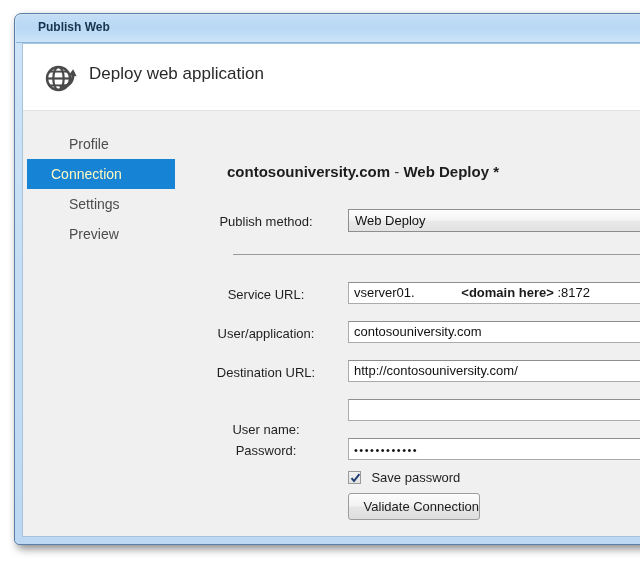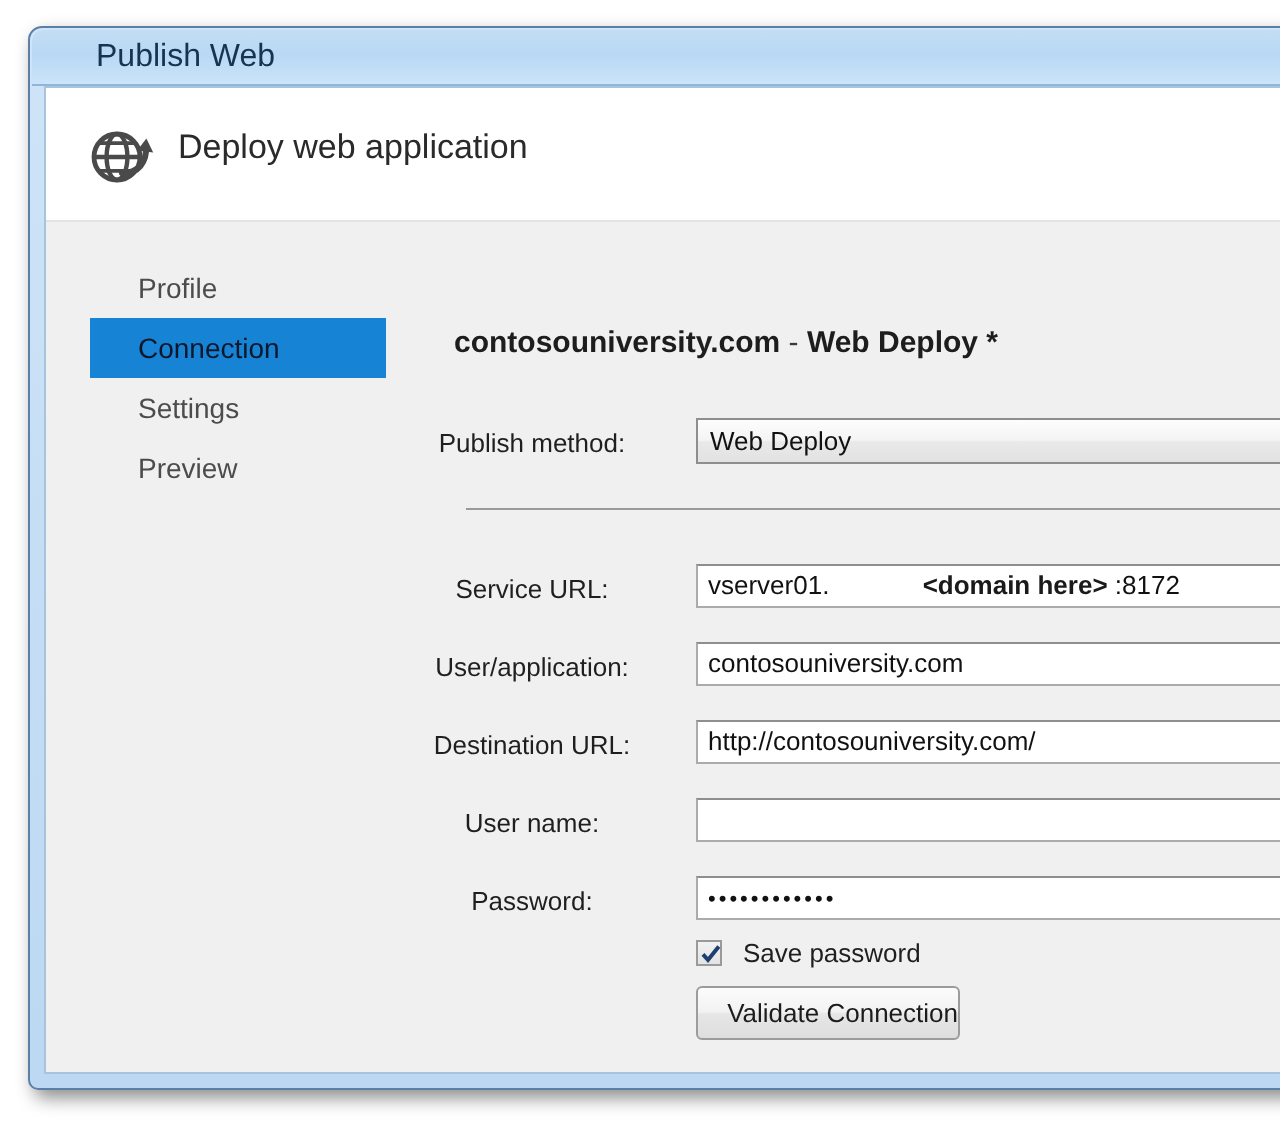--- a/index.html
+++ b/index.html
@@ -40,25 +40,26 @@
     top: 1px;
     right: 0;
     height: 28px;
     border-radius: 6px 6px 0 0;
     background: linear-gradient(to bottom, #c3ddf5 0%, #b9d8f4 45%, #bcdaf5 55%, #cbe4f9 100%);
     border-bottom: 1px solid #8fb5d8;
     box-sizing: border-box;
   }
   #titlebar-text {
     position: absolute;
-    left: 32px;
+    left: 22px;
     top: 5px;
-    font-size: 16px;
+    font-size: 12px;
     color: #16344f;
     white-space: nowrap;
+    font-weight: bold;
   }
 
   
   #client {
     position: absolute;
     left: 7px;
     top: 29px;
     right: 0;
     bottom: 7px;
     background: #f0f0f0;
@@ -107,23 +108,23 @@
     width: 148px;
     height: 30px;
     line-height: 30px;
     font-size: 14px;
     color: #4c4c4c;
     padding-left: 24px;
     box-sizing: border-box;
     white-space: nowrap;
   }
   .nav-item.selected {
-    left: 22px;
+    left: 4px;
     background: #1683d5;
-    color: #0f172a;
+    color: #fef9c3;
   }
   .nav-arrow {
     position: absolute;
     left: 170px;
     width: 0;
     height: 0;
     border-top: 15px solid transparent;
     border-bottom: 15px solid transparent;
     border-left: 11px solid #1683d5;
   }
@@ -312,21 +313,21 @@
         <div class="row-label" style="left:-2px; top:215px;">User/application:</div>
         <div class="textbox" style="left:155px; top:210px; width:485px;">
           <span>contosouniversity.com</span>
         </div>
 
         <div class="row-label" style="left:-2px; top:254px;">Destination URL:</div>
         <div class="textbox" style="left:155px; top:249px; width:485px;">
           <span>http://contosouniversity.com/</span>
         </div>
 
-        <div class="row-label" style="left:-2px; top:293px;">User name:</div>
+        <div class="row-label" style="left:-2px; top:311px;">User name:</div>
         <div class="textbox" style="left:155px; top:288px; width:485px;">
           <span></span>
         </div>
 
         <div class="row-label" style="left:-2px; top:332px;">Password:</div>
         <div class="textbox" style="left:155px; top:327px; width:485px; letter-spacing:1.5px; font-size:11px; line-height:22px;">
           <span>••••••••••••</span>
         </div>
 
         <div id="savepw-wrap">

